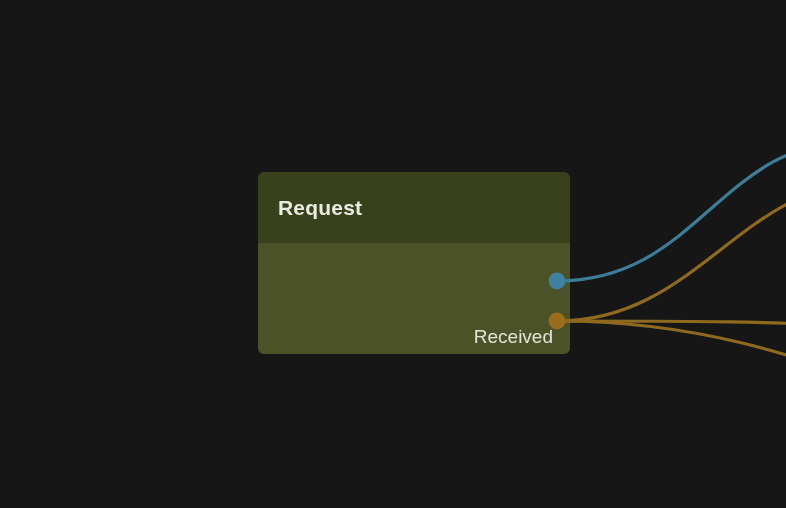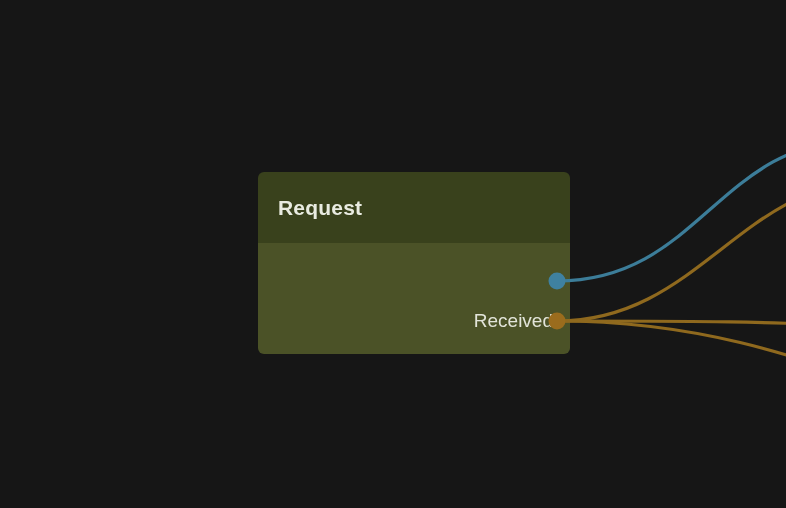--- a/index.html
+++ b/index.html
@@ -60,21 +60,21 @@
   .output-row {
     position: absolute;
     right: 0;
     width: 100%;
     height: 28px;
     line-height: 28px;
     text-align: right;
     padding-right: 17px;
     box-sizing: border-box;
   }
-  .output-row.row-0 { top: 64px; } 
+  .output-row.row-0 { top: 80px; } 
   .output-label {
     color: var(--label-color, #e2e4d9);
     font-size: 19px;
     font-weight: 400;
   }
 </style>
 </head>
 <body>
 
 <div class="canvas">

